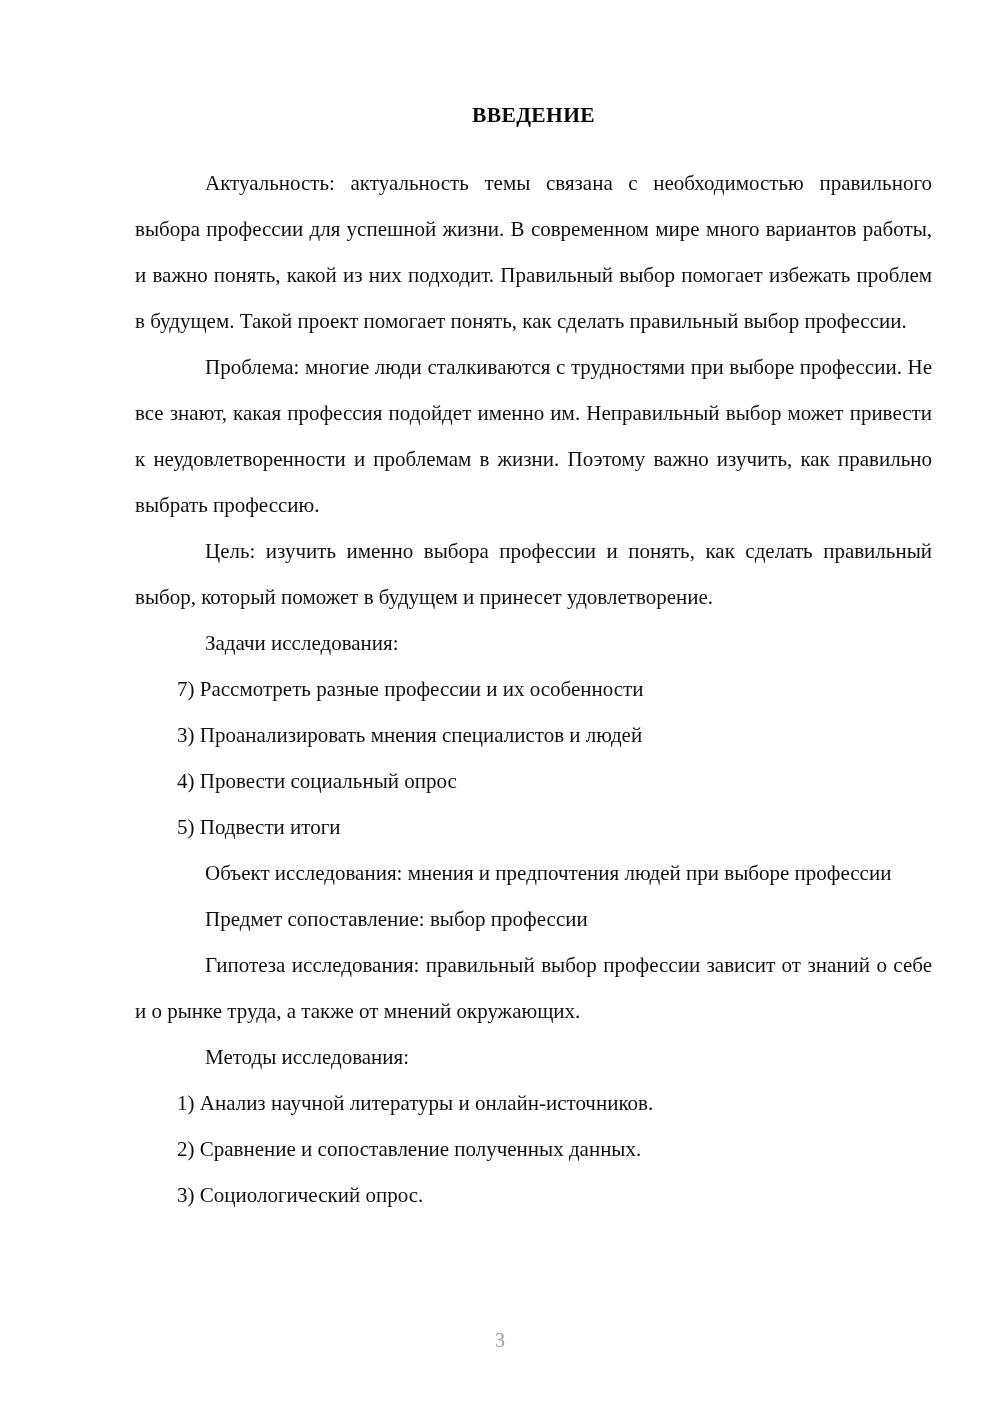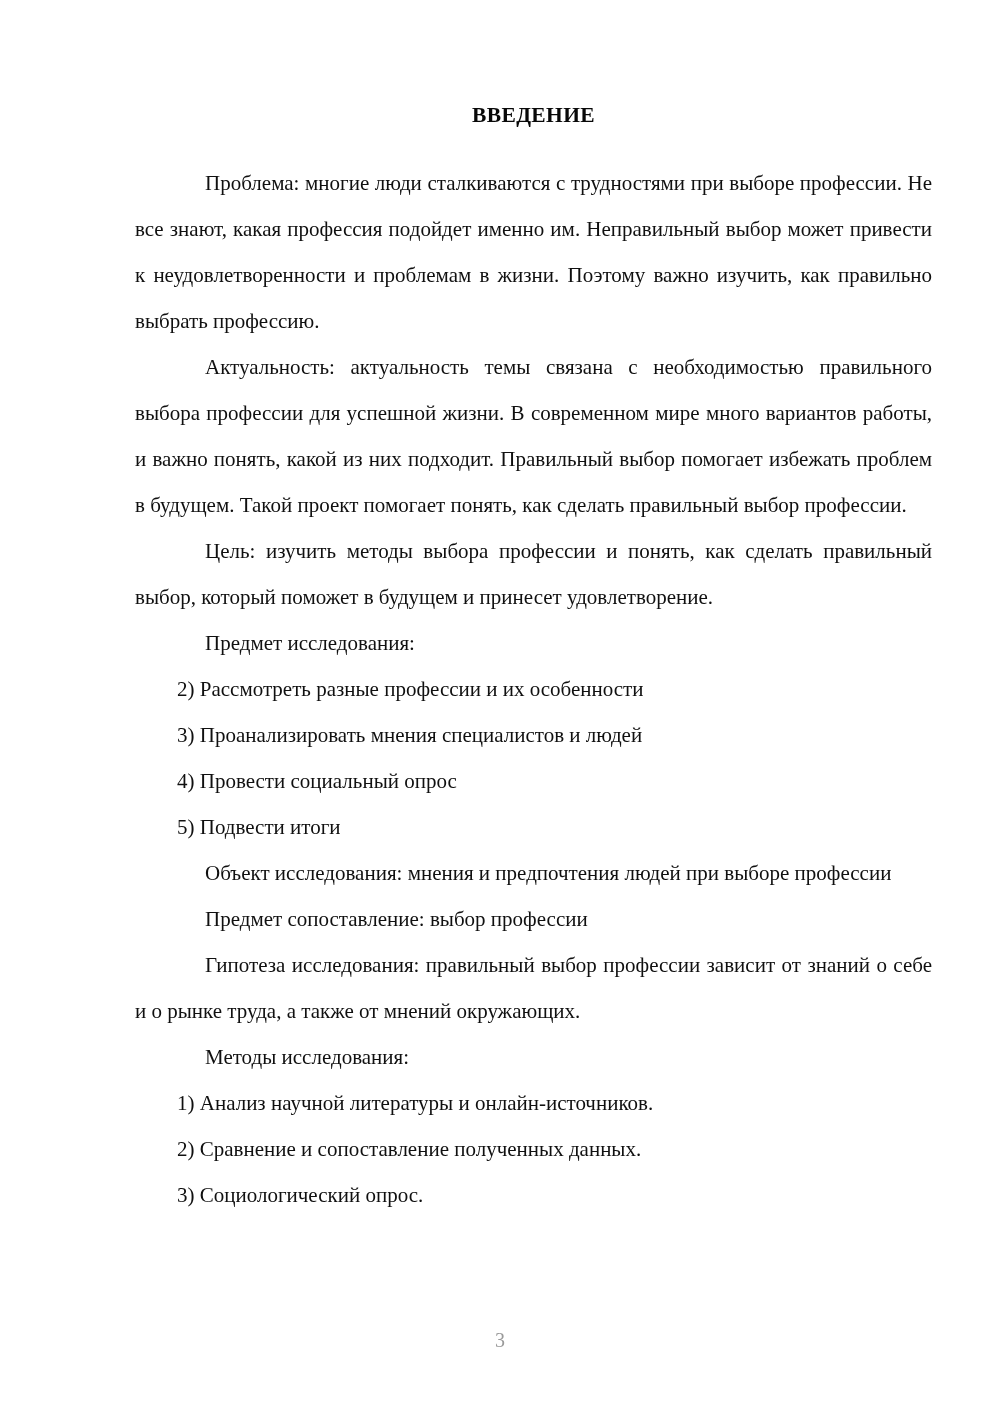--- a/index.html
+++ b/index.html
@@ -89,29 +89,29 @@
 <body>
 
 <div class="page">
 
   <div class="content">
 
     <h1 class="doc-title">ВВЕДЕНИЕ</h1>
 
     <div class="spacer-title"></div>
 
+    <p class="para">Актуальность: актуальность темы связана с необходимостью правильного выбора профессии для успешной жизни. В современном мире много вариантов работы, и важно понять, какой из них подходит. Правильный выбор помогает избежать проблем в будущем. Такой проект помогает понять, как сделать правильный выбор профессии.</p>
+
     <p class="para">Проблема: многие люди сталкиваются с трудностями при выборе профессии. Не все знают, какая профессия подойдет именно им. Неправильный выбор может привести к неудовлетворенности и проблемам в жизни. Поэтому важно изучить, как правильно выбрать профессию.</p>
 
-    <p class="para">Актуальность: актуальность темы связана с необходимостью правильного выбора профессии для успешной жизни. В современном мире много вариантов работы, и важно понять, какой из них подходит. Правильный выбор помогает избежать проблем в будущем. Такой проект помогает понять, как сделать правильный выбор профессии.</p>
+    <p class="para">Цель: изучить именно выбора профессии и понять, как сделать правильный выбор, который поможет в будущем и принесет удовлетворение.</p>
 
-    <p class="para">Цель: изучить методы выбора профессии и понять, как сделать правильный выбор, который поможет в будущем и принесет удовлетворение.</p>
+    <p class="subhead">Задачи исследования:</p>
 
-    <p class="subhead">Предмет исследования:</p>
-
-    <p class="list-line">2) Рассмотреть разные профессии и их особенности</p>
+    <p class="list-line">7) Рассмотреть разные профессии и их особенности</p>
     <p class="list-line">3) Проанализировать мнения специалистов и людей</p>
     <p class="list-line">4) Провести социальный опрос</p>
     <p class="list-line">5) Подвести итоги</p>
 
     <p class="para">Объект исследования: мнения и предпочтения людей при выборе профессии</p>
 
     <p class="subhead">Предмет сопоставление: выбор профессии</p>
 
     <p class="para">Гипотеза исследования: правильный выбор профессии зависит от знаний о себе и о рынке труда, а также от мнений окружающих.</p>
 

